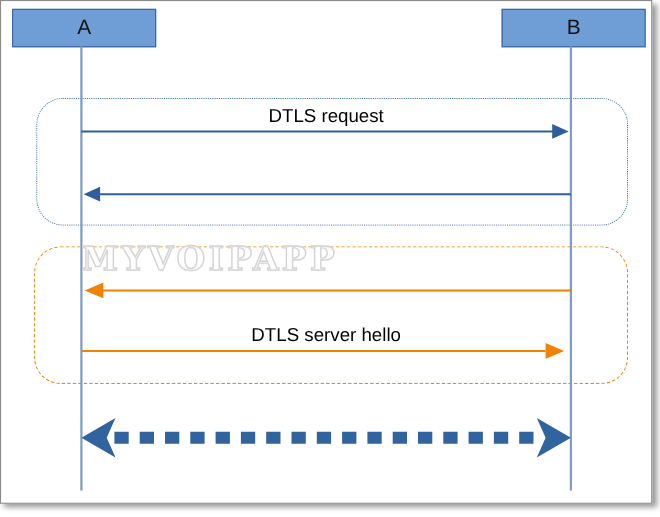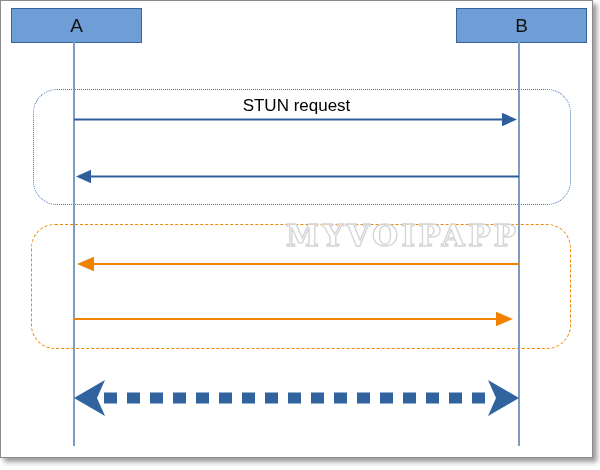--- a/index.html
+++ b/index.html
@@ -32,21 +32,21 @@
     text-align:center; font-size:17px; color:#000000;
     height:22px; line-height:22px;
   }
   .lbl-stun-req { top:94px; }
   .lbl-stun-resp { top:151px; }
   .lbl-dtls-client { top:238px; }
   .lbl-dtls-server { top:293px; }
   .lbl-rtp { top:357px; }
   .watermark {
     position:absolute; left:73px; top:217px; width:445px;
-    text-align:right; font-family:"DejaVu Serif", serif;
+    text-align:left; font-family:"DejaVu Serif", serif;
     font-size:30px; font-weight:bold; letter-spacing:3px;
     color:rgba(255,255,255,0.55);
     -webkit-text-stroke:1.3px #d4d4d4;
     z-index:5;
   }
   svg.overlay { position:absolute; left:0; top:0; z-index:3; }
 </style>
 </head>
 <body>
 
@@ -57,21 +57,22 @@
   </div>
   <div class="actor-box actor-b">
     <span>B</span>
   </div>
 
   <div class="group-box stun-group"></div>
   <div class="group-box dtls-group"></div>
 
   <div class="watermark">MYVOIPAPP</div>
 
-  <div class="msg-label lbl-stun-req">STUN request</div>
+  <div class="msg-label lbl-stun-req">DTLS request</div>
+  <div class="msg-label lbl-dtls-server">DTLS server hello</div>
 
   <svg class="overlay" width="592" height="457">
 
     <line x1="73" y1="41" x2="73" y2="445" stroke-width="2" stroke="#7b9cc4"></line>
     <line x1="518" y1="41" x2="518" y2="445" stroke-width="2" stroke="#7b9cc4"></line>
 
     <line x1="73" y1="118.5" x2="503" y2="118.5" stroke-width="1.8" stroke="#2e5e9c"></line>
     <polygon points="516,118.5 501,111.8 501,125.2" fill="#2e5e9c"></polygon>
 
     <line x1="90" y1="175.5" x2="518" y2="175.5" stroke-width="1.8" stroke="#2e5e9c"></line>

